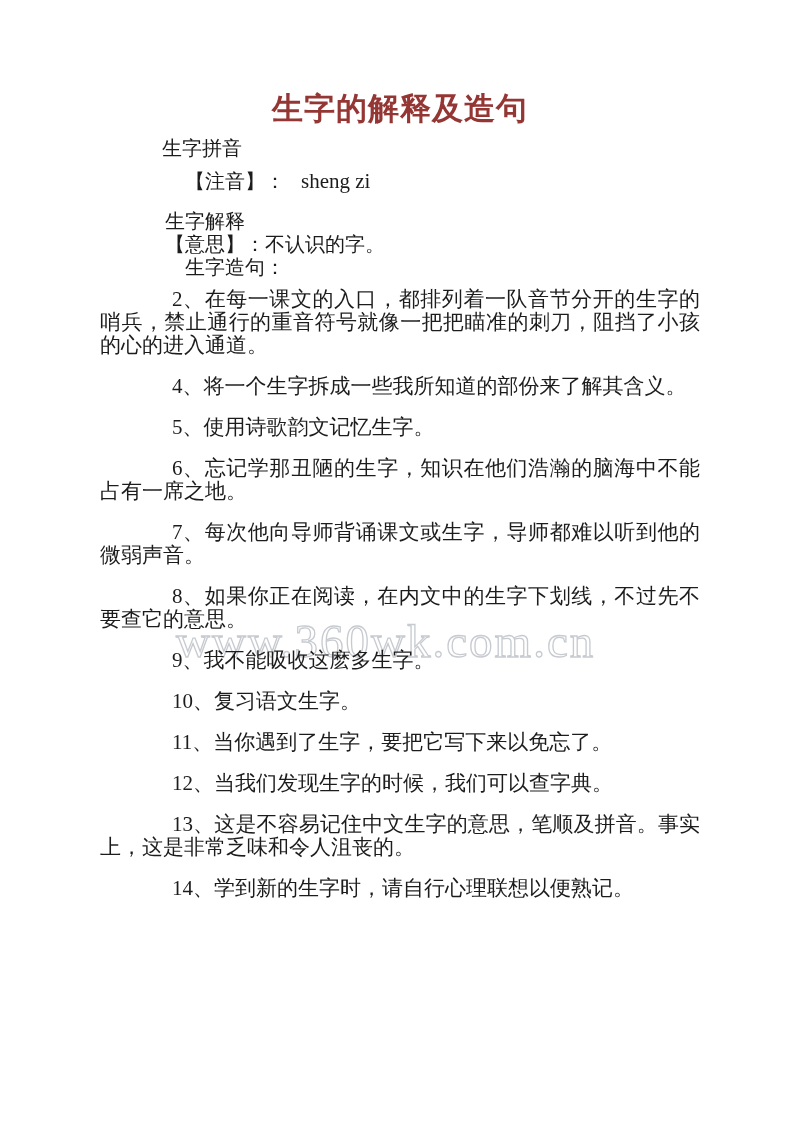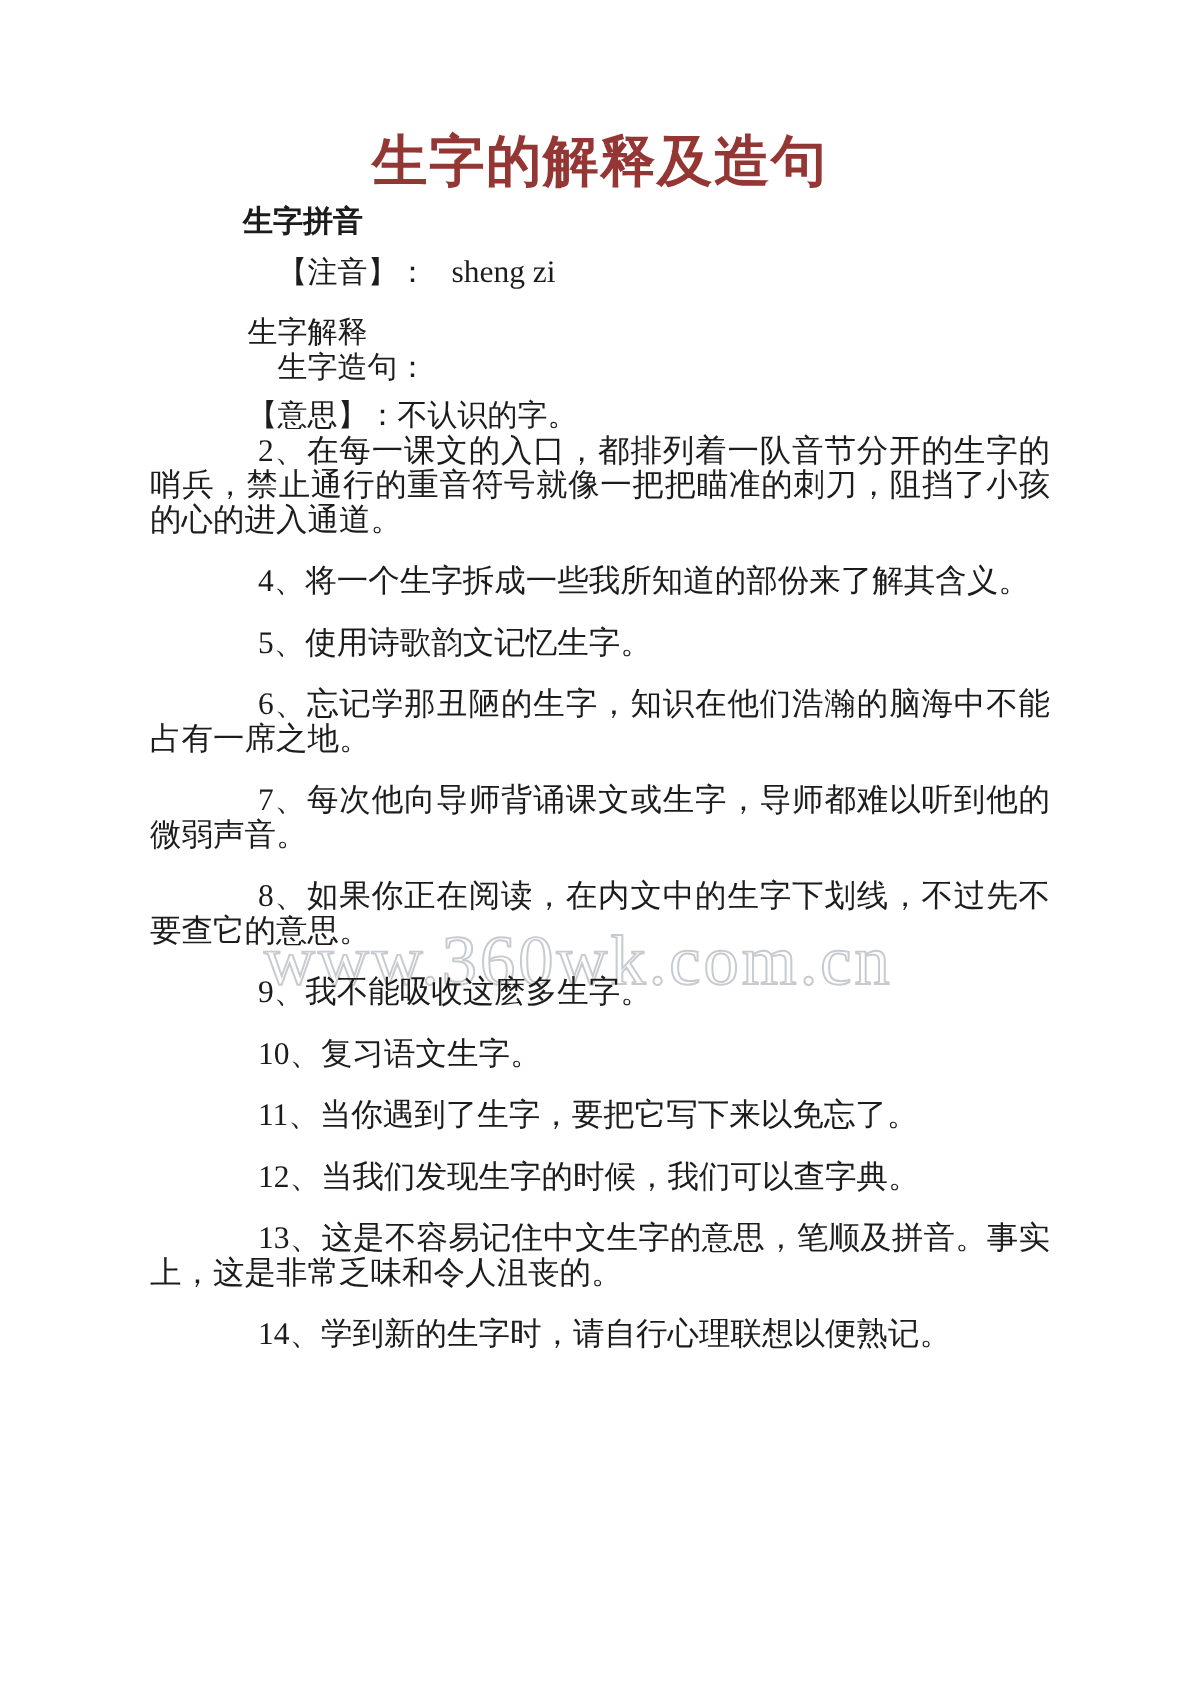--- a/index.html
+++ b/index.html
@@ -22,40 +22,39 @@
     position: relative;
     width: 800px;
     height: 1132px;
     background: var(--page-bg);
   }
   .doc-title {
     position: relative;
     z-index: 1;
     margin: 88px 0 8px 0;
     text-align: center;
-    font-size: 37px;
+    font-size: 31px;
     line-height: 41px;
     font-weight: bold;
     color: var(--title-color);
     letter-spacing: 1px;
   }
   .content {
     position: relative;
     z-index: 1;
     padding: 0 100px;
   }
   .meta {
     font-size: 20px;
     line-height: 23px;
     margin: 0;
   }
   .meta.pinyin-label {
     margin-left: 62px;
     margin-bottom: 8px;
-    font-weight: bold;
   }
   .meta.zhuyin-line {
     margin-left: 85px;
     line-height: 26px;
     margin-bottom: 16px;
   }
   .meta.indent2 { margin-left: 65px; }
   .meta.sentence-label { margin-left: 85px; margin-bottom: 9px; }
   .zhuyin-value {
     margin-left: 16px;
@@ -96,23 +95,23 @@
   <h1 class="doc-title">生字的解释及造句</h1>
 
   <div class="content">
 
     <p class="meta pinyin-label">生字拼音</p>
 
     <p class="meta zhuyin-line"><span>【注音】：</span><span class="zhuyin-value">sheng zi</span></p>
 
     <p class="meta indent2">生字解释</p>
 
+    <p class="meta indent2"><span>【意思】：</span><span>不认识的字。</span></p>
+
     <p class="meta sentence-label">生字造句：</p>
-
-    <p class="meta indent2"><span>【意思】：</span><span>不认识的字。</span></p>
 
     <div class="sentences">
       <p class="sentence">2、在每一课文的入口，都排列着一队音节分开的生字的哨兵，禁止通行的重音符号就像一把把瞄准的刺刀，阻挡了小孩的心的进入通道。</p>
       <p class="sentence">4、将一个生字拆成一些我所知道的部份来了解其含义。</p>
       <p class="sentence">5、使用诗歌韵文记忆生字。</p>
       <p class="sentence">6、忘记学那丑陋的生字，知识在他们浩瀚的脑海中不能占有一席之地。</p>
       <p class="sentence">7、每次他向导师背诵课文或生字，导师都难以听到他的微弱声音。</p>
       <p class="sentence">8、如果你正在阅读，在内文中的生字下划线，不过先不要查它的意思。</p>
       <p class="sentence">9、我不能吸收这麽多生字。</p>
       <p class="sentence">10、复习语文生字。</p>

